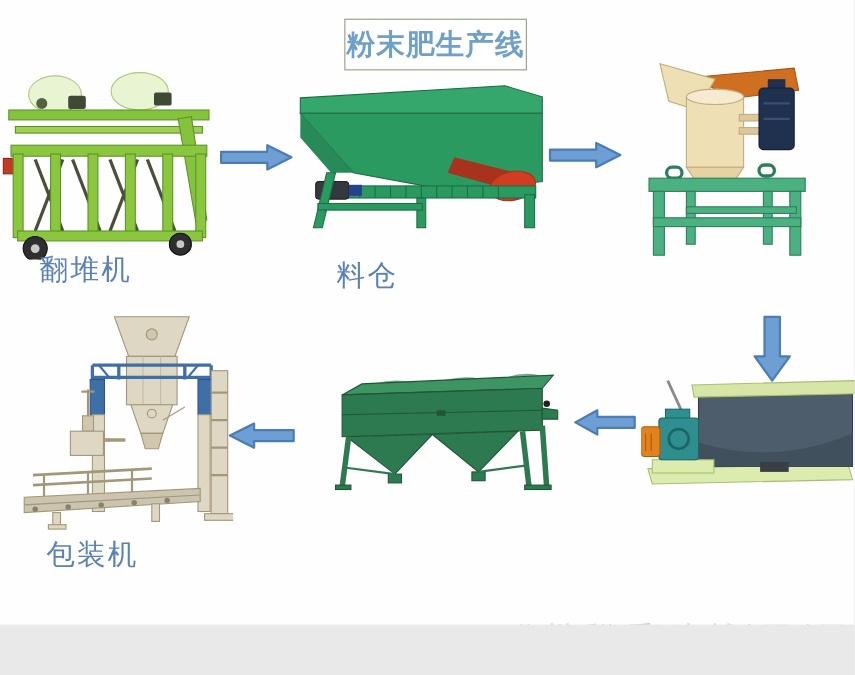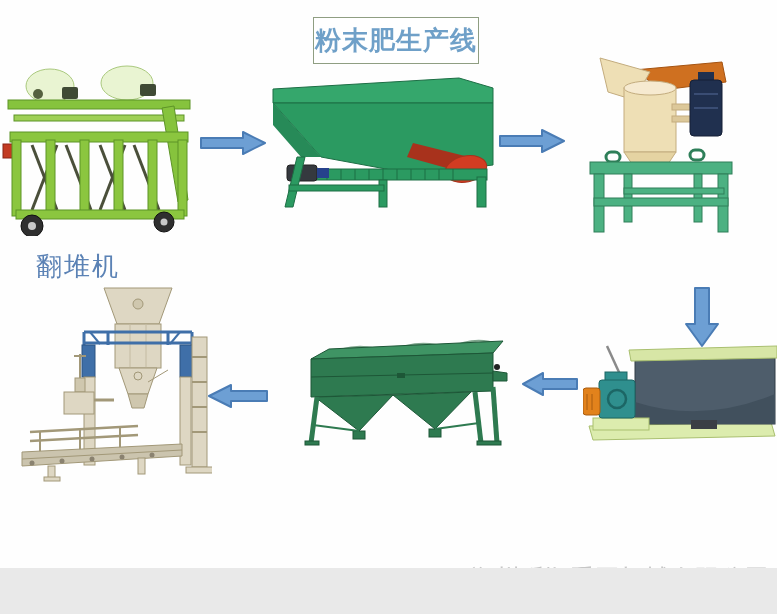--- a/index.html
+++ b/index.html
@@ -77,21 +77,21 @@
         <rect x="112" y="80" width="9" height="76"></rect>
       <rect x="146" y="80" width="9" height="76"></rect>
         <rect x="176" y="80" width="9" height="76"></rect>
     </g>
     <rect x="14" y="150" width="168" height="9" fill="#8bc63f" stroke="#5d9427"></rect>
     <circle cx="30" cy="166" r="11" fill="#2f2f2f" stroke="#111"></circle>
     <circle cx="30" cy="166" r="4" fill="#c9c9c9"></circle>
     <circle cx="162" cy="162" r="10" fill="#2f2f2f" stroke="#111"></circle>
     <circle cx="162" cy="162" r="3.5" fill="#c9c9c9"></circle>
   </svg>
-  <div class="abs m-label" style="left:36px;top:249px;">翻堆机</div>
+  <div class="abs m-label" style="left:36px;top:228px;">翻堆机</div>
 
   <svg class="abs" style="left:263px;top:73px;" width="238" height="142" viewBox="0 0 238 142">
     <polygon points="10,16 196,5 230,15 230,30 10,30" fill="#35a76c" stroke="#1d6e45"></polygon>
     <polygon points="10,30 230,30 230,92 150,101 58,84" fill="#2b9a61" stroke="#1d6e45"></polygon>
     <polygon points="10,30 58,84 38,84 10,52" fill="#278a58"></polygon>
     <polygon points="150,70 222,88 216,104 144,84" fill="#a8321c"></polygon>
     <ellipse cx="203" cy="96" rx="21" ry="13" fill="#d23c22" stroke="#a8321c" transform="rotate(-12 203 96)"></ellipse>
     <rect x="52" y="96" width="172" height="11" fill="#2b9a61" stroke="#1d6e45"></rect>
     <g stroke="#1d6e45" stroke-width="1">
       <line x1="64" y1="96" x2="64" y2="107"></line>
@@ -105,20 +105,21 @@
       <line x1="176" y1="96" x2="176" y2="107"></line>
         <line x1="190" y1="96" x2="190" y2="107"></line>
     </g>
     <rect x="24" y="92" width="30" height="16" rx="3" fill="#35393f" stroke="#222"></rect>
     <rect x="54" y="95" width="12" height="10" fill="#26418c"></rect>
     <polygon points="34,84 42,84 30,134 22,134" fill="#2b9a61" stroke="#1d6e45"></polygon>
     <rect x="116" y="107" width="8" height="27" fill="#2b9a61" stroke="#1d6e45"></rect>
     <rect x="214" y="104" width="9" height="30" fill="#2b9a61" stroke="#1d6e45"></rect>
     <rect x="26" y="112" width="95" height="6" fill="#2b9a61" stroke="#1d6e45"></rect>
   </svg>
+  <div class="abs m-label" style="left:306px;top:233px;">料仓</div>
 
   <svg class="abs" style="left:572px;top:52px;" width="176" height="184" viewBox="0 0 176 184">
     <polygon points="62,18 150,10 154,30 90,38" fill="#cf7020" stroke="#a55412"></polygon>
     <polygon points="28,6 78,20 62,48 36,40" fill="#eedfb5" stroke="#c3ac7e"></polygon>
     <rect x="52" y="36" width="52" height="64" fill="#eedfb5" stroke="#c3ac7e"></rect>
     <ellipse cx="78" cy="36" rx="26" ry="7" fill="#f6ead0" stroke="#c3ac7e"></ellipse>
     <polygon points="52,100 104,100 96,112 60,112" fill="#e5d3a2" stroke="#c3ac7e"></polygon>
     <rect x="100" y="52" width="22" height="6" fill="#dcc89a" stroke="#c3ac7e"></rect>
     <rect x="100" y="64" width="22" height="6" fill="#dcc89a" stroke="#c3ac7e"></rect>
     <rect x="126" y="20" width="16" height="8" fill="#20304f"></rect>
@@ -237,20 +238,21 @@
         <circle cx="42" cy="179" r="2.5"></circle>
       <circle cx="72" cy="177" r="2.5"></circle>
         <circle cx="102" cy="175" r="2.5"></circle>
       <circle cx="132" cy="173" r="2.5"></circle>
     </g>
     <rect x="28" y="184" width="7" height="12" fill="#ded7c3" stroke="#a29878"></rect>
     <rect x="118" y="176" width="7" height="16" fill="#ded7c3" stroke="#a29878"></rect>
     <rect x="24" y="195" width="16" height="4" fill="#ded7c3" stroke="#a29878"></rect>
     <rect x="166" y="185" width="28" height="6" fill="#ded7c3" stroke="#a29878"></rect>
   </svg>
+  <div class="abs m-label" style="left:42px;top:487px;">包装机</div>
 
   <svg class="abs arrow" style="left:199px;top:130px;" width="68" height="26" viewBox="0 0 68 26">
     <polygon points="2,8 44,8 44,2 66,13 44,24 44,18 2,18"></polygon>
   </svg>
   <svg class="abs arrow" style="left:498px;top:127px;" width="68" height="28" viewBox="0 0 68 28">
     <polygon points="2,9 44,9 44,3 66,14 44,25 44,19 2,19"></polygon>
   </svg>
   <svg class="abs arrow" style="left:684px;top:286px;" width="36" height="62" viewBox="0 0 36 62">
     <polygon points="11,2 25,2 25,38 34,38 18,60 2,38 11,38"></polygon>
   </svg>

